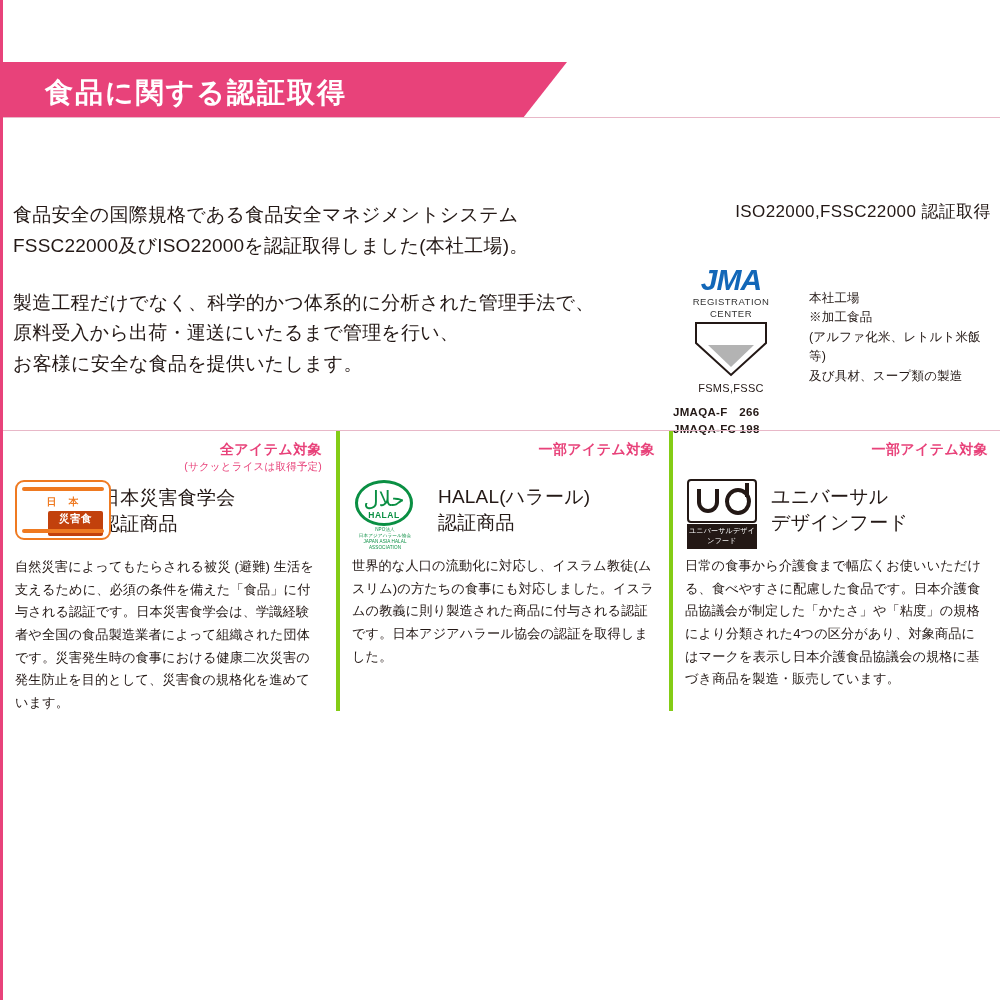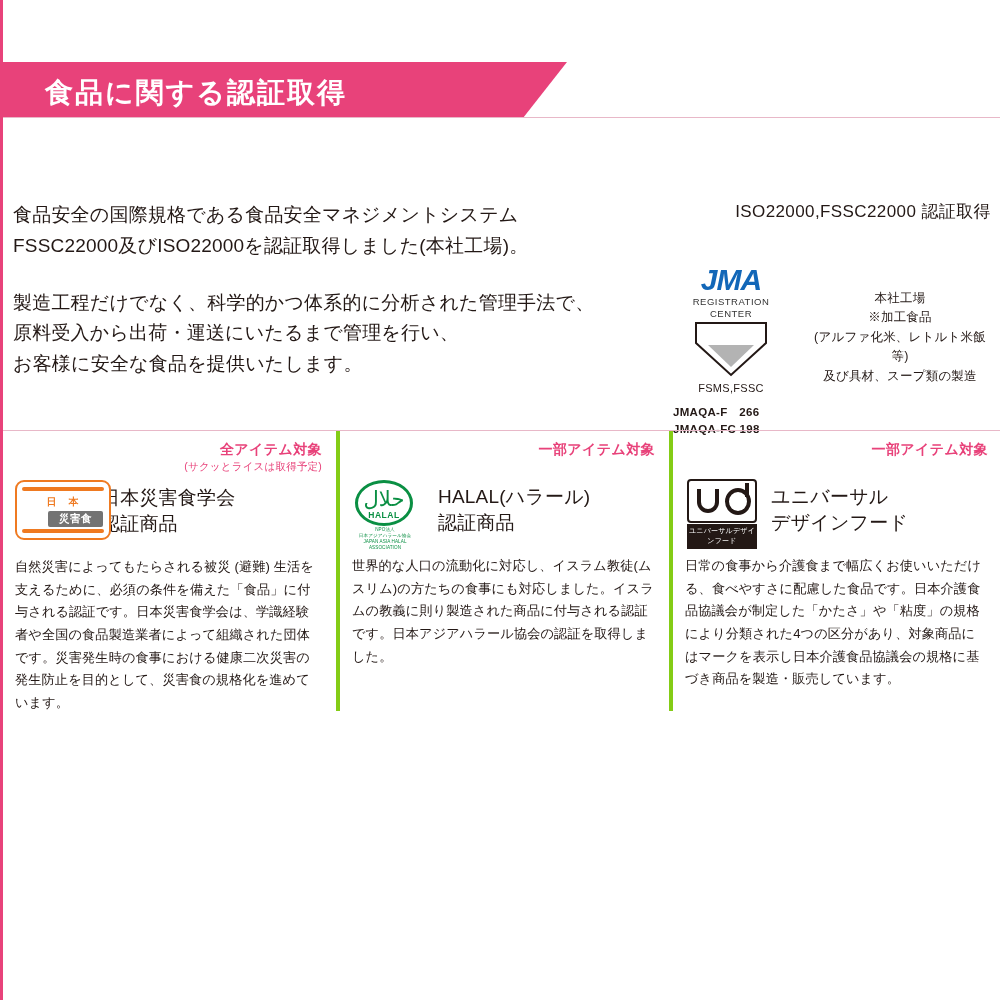--- a/index.html
+++ b/index.html
@@ -145,21 +145,20 @@
     white-space: nowrap;
   }
   .jma-right {
     position: absolute;
     left: 138px;
     top: 56px;
     width: 182px;
     font-size: 12.5px;
     line-height: 1.55;
     letter-spacing: 0.2px;
-    text-align: center;
     color: #231815;
   }
 
   
   .cards-rule {
     position: absolute;
     left: 0;
     top: 430px;
     width: 1000px;
     height: 1px;
@@ -254,23 +253,23 @@
     text-align: center;
     color: #ef7a21;
     font-size: 10px;
     font-weight: bold;
     letter-spacing: 1px;
     line-height: 1.1;
   }
   .logo-saigai .tx.t1 { top: 14px; }
   .logo-saigai .tx.t2 {
     top: 29px;
-    background: #737373;
+    background: #c2410c;
     color: #ffffff;
-    padding: 2px 0 3px 0;
+    padding: 2px 0 12px 0;
     border-radius: 2px;
     font-size: 10.5px;
     letter-spacing: 0.5px;
     margin-left: 25px;
   }
 
   
   .logo-halal {
     width: 66px;
     height: 62px;

